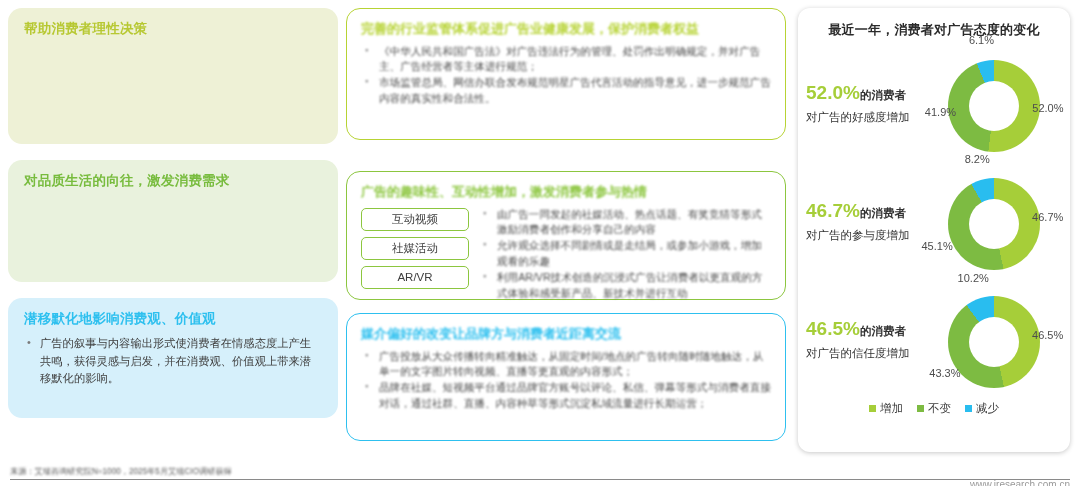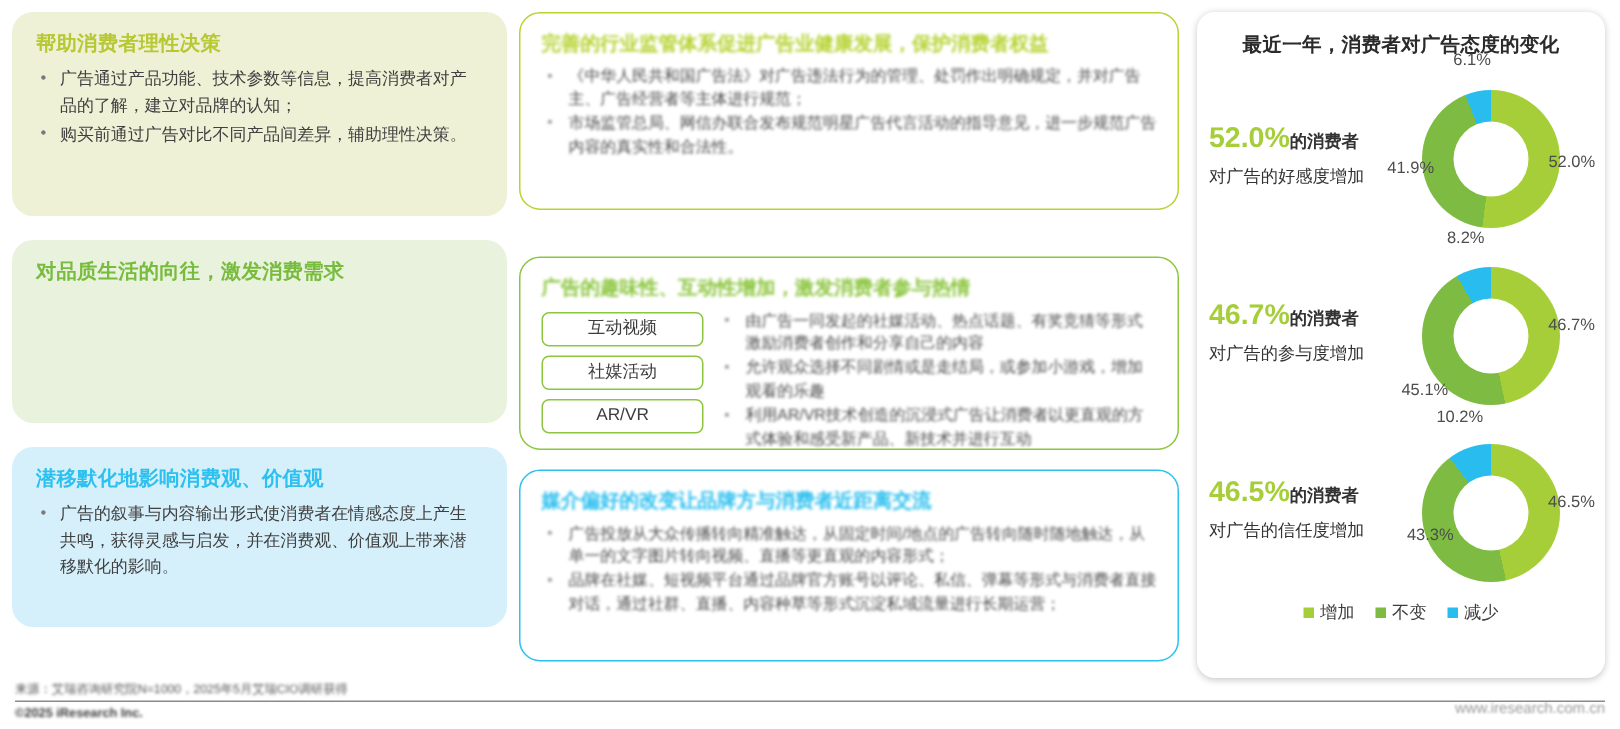--- a/index.html
+++ b/index.html
@@ -71,24 +71,20 @@
 </style>
 </head>
 <body>
 
 <div class="page">
 
   <div class="left-col">
 
     <div class="lcard c1">
       <h3>帮助消费者理性决策</h3>
-      <ul>
-        <li>广告通过产品功能、技术参数等信息，提高消费者对产品的了解，建立对品牌的认知；</li>
-        <li>购买前通过广告对比不同产品间差异，辅助理性决策。</li>
-      </ul>
     </div>
 
     <div class="lcard c2">
       <h3>对品质生活的向往，激发消费需求</h3>
     </div>
 
     <div class="lcard c3">
       <h3>潜移默化地影响消费观、价值观</h3>
       <ul>
         <li>广告的叙事与内容输出形式使消费者在情感态度上产生共鸣，获得灵感与启发，并在消费观、价值观上带来潜移默化的影响。</li>
@@ -152,34 +148,34 @@
       </div>
 
       <div class="drow">
         <div class="dlabel">
           <div><span class="big">46.7%</span><span class="suffix">的消费者</span></div>
           <div class="sub">对广告的参与度增加</div>
         </div>
         <div class="donut-wrap">
           <div class="donut" id="donut1" style="background: conic-gradient(rgb(166, 206, 57) 0deg, rgb(166, 206, 57) 168.12deg, rgb(125, 187, 66) 168.12deg, rgb(125, 187, 66) 330.48deg, rgb(41, 189, 239) 330.48deg, rgb(41, 189, 239) 360deg);"></div>
           <div class="dv" id="d1v0" style="left: 91.7101px; top: 45.4117px; width: 44px; text-align: center;">46.7%</div>
-          <div class="dv" id="d1v1" style="left: -12.514px; top: 88px; width: 44px; text-align: right;">45.1%</div>
+          <div class="dv" id="d1v1" style="left: -12.514px; top: 74px; width: 44px; text-align: left;">45.1%</div>
           <div class="dv" id="d1v2" style="left: 21.1851px; top: -12.8221px; width: 44px; text-align: center;">8.2%</div>
         </div>
       </div>
 
       <div class="drow">
         <div class="dlabel">
           <div><span class="big">46.5%</span><span class="suffix">的消费者</span></div>
           <div class="sub">对广告的信任度增加</div>
         </div>
         <div class="donut-wrap">
           <div class="donut" id="donut2" style="background: conic-gradient(rgb(166, 206, 57) 0deg, rgb(166, 206, 57) 167.4deg, rgb(125, 187, 66) 167.4deg, rgb(125, 187, 66) 323.28deg, rgb(41, 189, 239) 323.28deg, rgb(41, 189, 239) 360deg);"></div>
           <div class="dv" id="d2v0" style="left: 91.6739px; top: 45.0743px; width: 44px; text-align: center;">46.5%</div>
-          <div class="dv" id="d2v1" style="left: -11.0752px; top: 67px; width: 44px;  margin-left: 15px;">43.3%</div>
+          <div class="dv" id="d2v1" style="left: -11.0752px; top: 83px; width: 44px; text-align: center;">43.3%</div>
           <div class="dv" id="d2v2" style="left: 17.2109px; top: -11.6403px; width: 44px; text-align: center;">10.2%</div>
         </div>
       </div>
 
     </div>
 
     <div class="legend">
       <div class="lg">
           <span class="sw" id="sw0" style="background: rgb(166, 206, 57);"></span>
           <span>增加</span>
@@ -191,17 +187,16 @@
       <div class="lg">
           <span class="sw" id="sw2" style="background: rgb(41, 189, 239);"></span>
           <span>减少</span>
         </div>
     </div>
   </div>
 
   <div class="footer">
     <div class="fsrc">来源：艾瑞咨询研究院N=1000，2025年5月艾瑞CIO调研获得</div>
     <div class="frule"></div>
-    <div class="fcopy">©2025 iResearch Inc.</div>
     <div class="fwm">www.iresearch.com.cn</div>
   </div>
 
 </div>
 
 </body></html>

